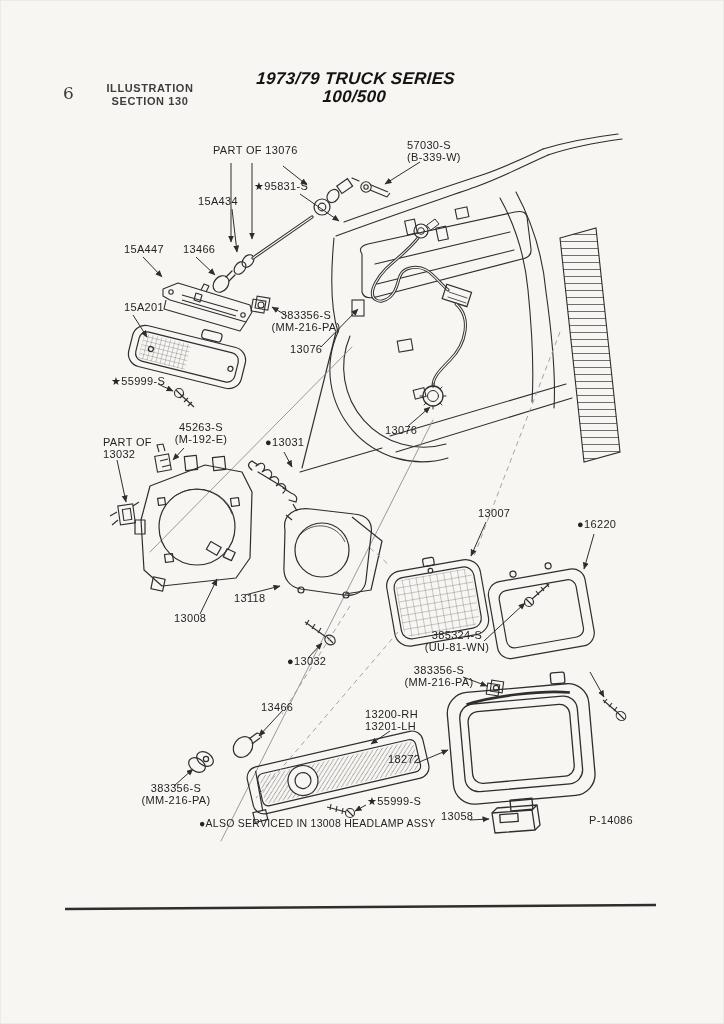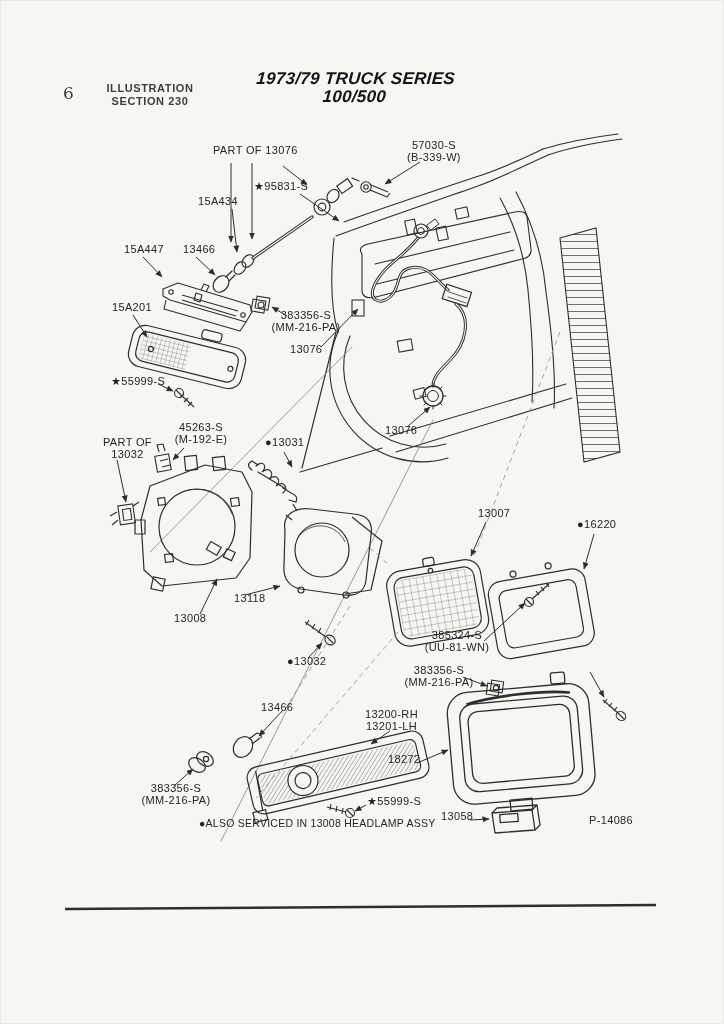--- a/index.html
+++ b/index.html
@@ -20,21 +20,21 @@
     font-size:11px; font-weight:bold; letter-spacing:.6px; line-height:12.5px;
     color:#3d3d3d;
   }
   .booktitle{
     position:absolute; left:248px; top:70px; width:214px; text-align:center;
     font-weight:bold; font-style:italic; font-size:17px; line-height:18px;
     color:#141414; letter-spacing:.3px; transform:skewX(-4deg);
   }
   .callout{
     position:absolute; font-size:11px; letter-spacing:.35px; color:#242424;
-    line-height:11.5px; white-space:nowrap;text-align:center;
+    line-height:11.5px; white-space:nowrap;
   }
   .callout .ln{display:block;}
   .ctr{text-align:center; white-space:nowrap;}
   .note{font-size:10.5px; letter-spacing:.25px;}
   .caption{
     position:absolute; left:40px; top:860px; width:644px; text-align:center;
     font-family:"Liberation Mono","DejaVu Sans Mono",monospace;
     font-size:12px; line-height:14.5px; color:#3a3a3a; white-space:pre;
   }
 </style>
@@ -320,21 +320,21 @@
       <path d="M366,805 L355,811" marker-end="url(#arr)"></path>
       <path d="M470,820 L489,819" marker-end="url(#arr)"></path>
     </g>
 
     <line x1="65" y1="909" x2="656" y2="905" stroke="#2e2e2e" stroke-width="2.5"></line>
   </svg>
 
   <div class="pagenum">6</div>
   <div class="sectionhdr">
     <span class="ln">ILLUSTRATION</span>
-    <span class="ln">SECTION 230</span>
+    <span class="ln">SECTION 130</span>
   </div>
   <div class="booktitle">
     <span class="ln">1973/79</span>
     <span class="ln">TRUCK SERIES 100/500</span>
   </div>
 
   <div class="callout" style="left:213px;top:145px">
       <span class="ln">PART OF 13076</span>
     </div>
   <div class="callout" style="left:407px;top:140px">
@@ -346,21 +346,21 @@
     </div>
   <div class="callout" style="left:198px;top:196px">
       <span class="ln">15A434</span>
     </div>
   <div class="callout" style="left:124px;top:244px">
       <span class="ln">15A447</span>
     </div>
   <div class="callout" style="left:183px;top:244px">
       <span class="ln">13466</span>
     </div>
-  <div class="callout" style="left:112px;top:302px">
+  <div class="callout" style="left:124px;top:302px">
       <span class="ln">15A201</span>
     </div>
   <div class="callout ctr" style="left:270px;top:310px;width:72px">
       <span class="ln">383356-S</span>
       <span class="ln">(MM-216-PA)</span>
     </div>
   <div class="callout" style="left:290px;top:344px">
       <span class="ln">13076</span>
     </div>
   <div class="callout" style="left:111px;top:376px">

